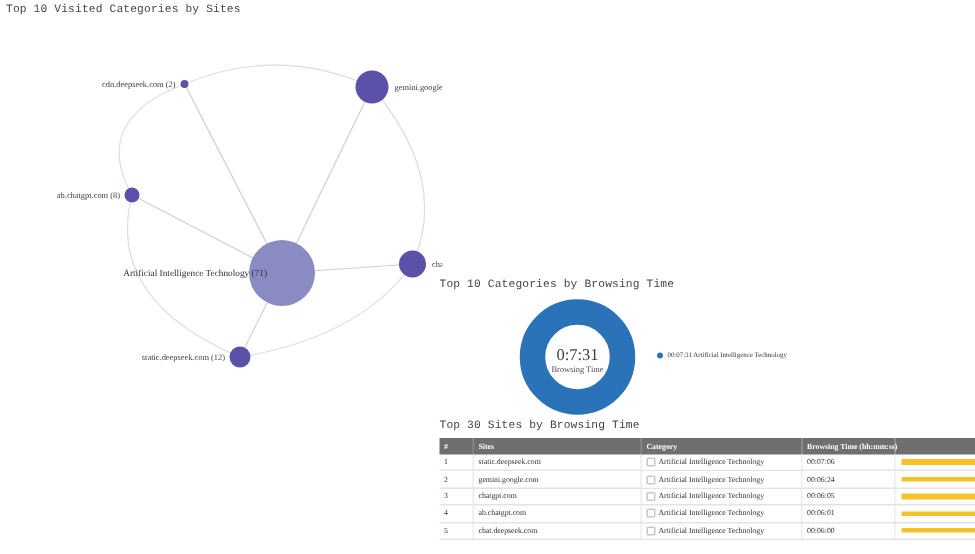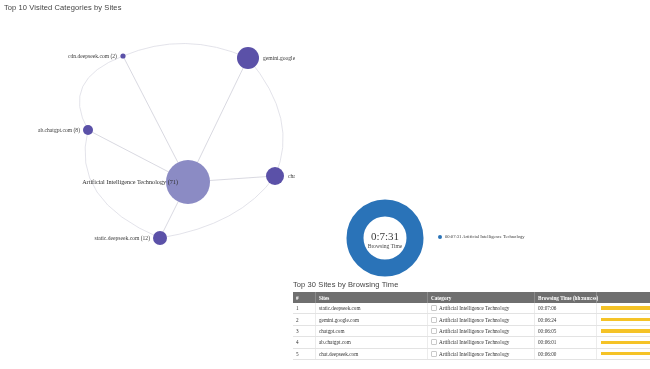--- a/index.html
+++ b/index.html
@@ -7,21 +7,21 @@
     width:650px;height:369px;
     background:#ffffff;
     font-family:"Liberation Serif", serif;
     color:#333;
     overflow:hidden;
     position:relative;
   }
   .panel-title{
     font-size:7.5px;
     color:#444;
-    font-family:Liberation Sans, sans-serif;
+    font-family:Liberation Mono, monospace;
     letter-spacing:.1px;
     white-space:nowrap;
   }
 
   
   #network-panel{
     position:absolute;left:0;top:0;width:295px;height:255px;
   }
   #network-title{position:absolute;left:4px;top:3px;}
   #network-svg{position:absolute;left:0;top:10px;}
@@ -156,20 +156,21 @@
 
     <circle cx="88" cy="120" r="5" fill="#5b51a8"></circle>
     <text x="80" y="122" text-anchor="end" class="node-label">ab.chatgpt.com (8)</text>
 
     <circle cx="123" cy="46" r="2.6" fill="#5b51a8"></circle>
     <text x="117" y="48" text-anchor="end" class="node-label">cdn.deepseek.com (2)</text>
   </svg>
 </div>
 
 <div id="donut-panel">
+  <div id="donut-title" class="panel-title">Top 10 Categories by Browsing Time</div>
 
   <svg id="donut-svg" width="80" height="80" viewBox="0 0 80 80">
     <circle cx="40" cy="40" r="30" fill="none" stroke="#2a73b8" stroke-width="17"></circle>
     <text x="40" y="42" text-anchor="middle" class="donut-center-value">0:7:31</text>
     <text x="40" y="50" text-anchor="middle" class="donut-center-sub">Browsing Time</text>
   </svg>
 
   <div id="donut-legend">
     <span class="legend-swatch" style="background:#2a73b8"></span>
     <span class="legend-text">00:07:31 Artificial Intelligence Technology</span>

